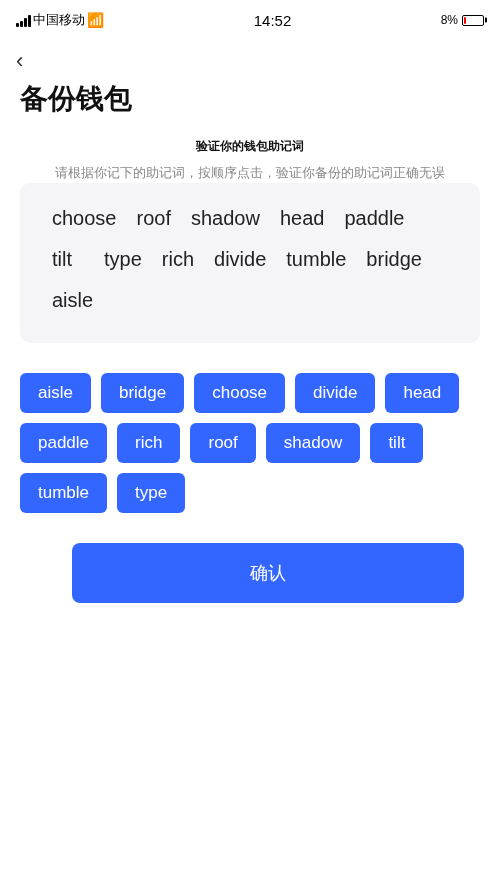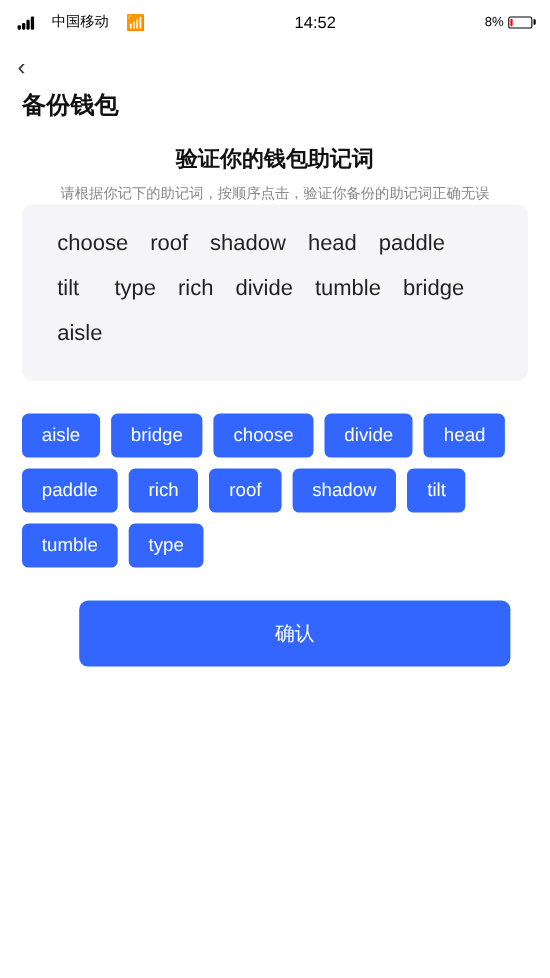--- a/index.html
+++ b/index.html
@@ -20,21 +20,21 @@
       align-items: center;
       padding: 8px 16px;
       height: 40px;
       font-size: 13px;
       font-weight: 500;
       color: #000;
     }
     .status-left {
       display: flex;
       align-items: center;
-      gap: 16px;
+      gap: 2px;
       font-size: 13px;
     }
     .status-center {
       font-size: 15px;
       font-weight: 400;
     }
     .status-right {
       display: flex;
       align-items: center;
       gap: 4px;
@@ -101,29 +101,29 @@
     }
     .back-arrow {
       font-size: 22px;
       color: #333;
       line-height: 1;
     }
 
     
     .page-title {
       padding: 4px 20px 20px;
-      font-size: 22px;
+      font-size: 28px;
       font-weight: 700;
       color: #111;
     }
 
     
     .section-heading {
       text-align: center;
-      font-size: 20px;
+      font-size: 12px;
       font-weight: 600;
       color: #111;
       margin-bottom: 8px;
     }
     .section-desc {
       font-size: 13px;
       color: #888;
       text-align: center;
       line-height: 1.5;
       padding: 0 30px;

